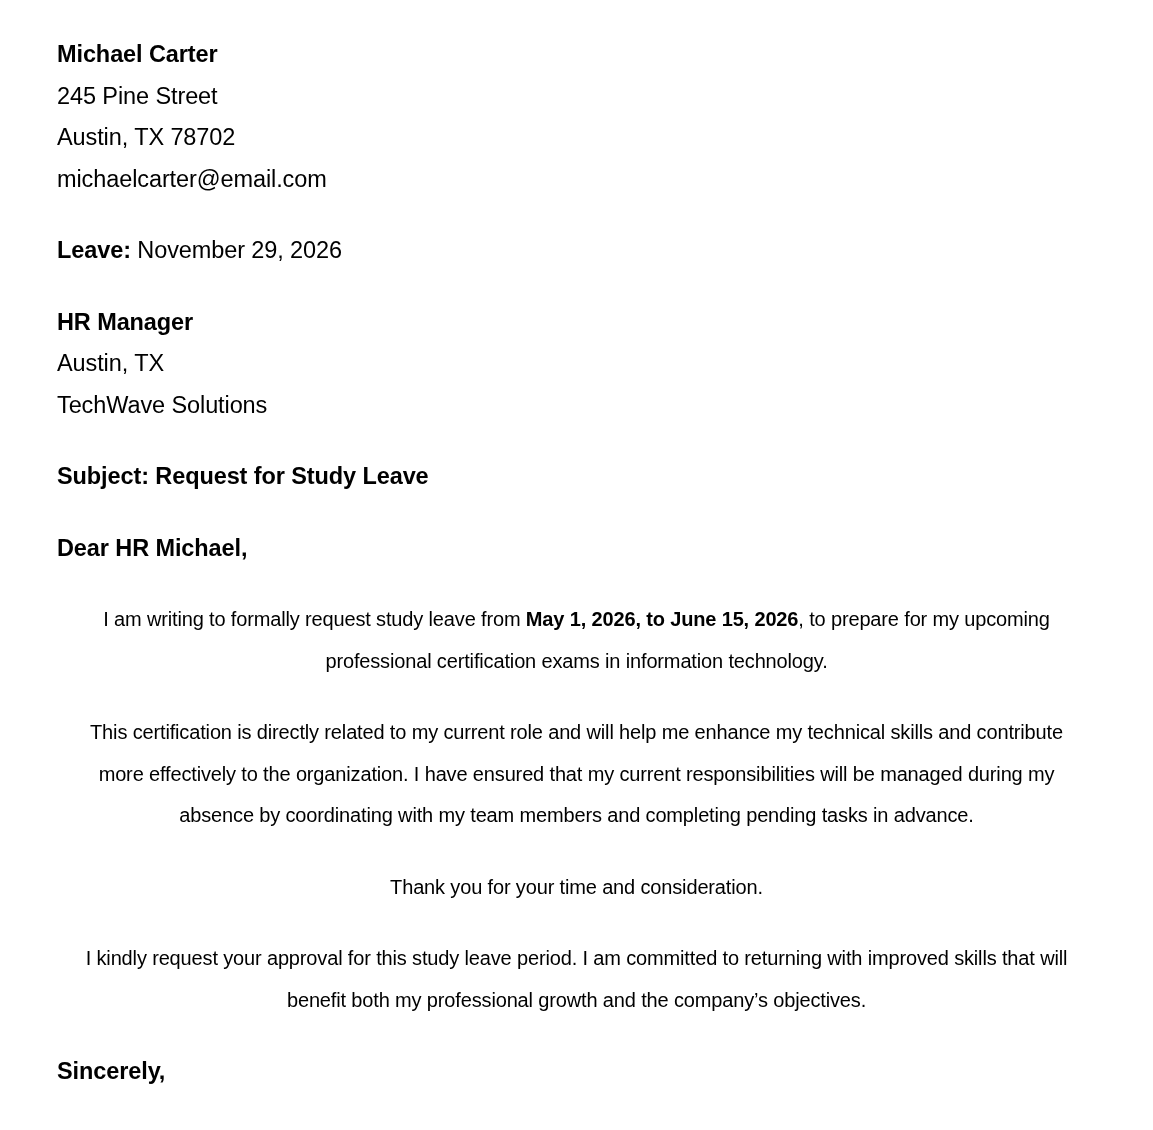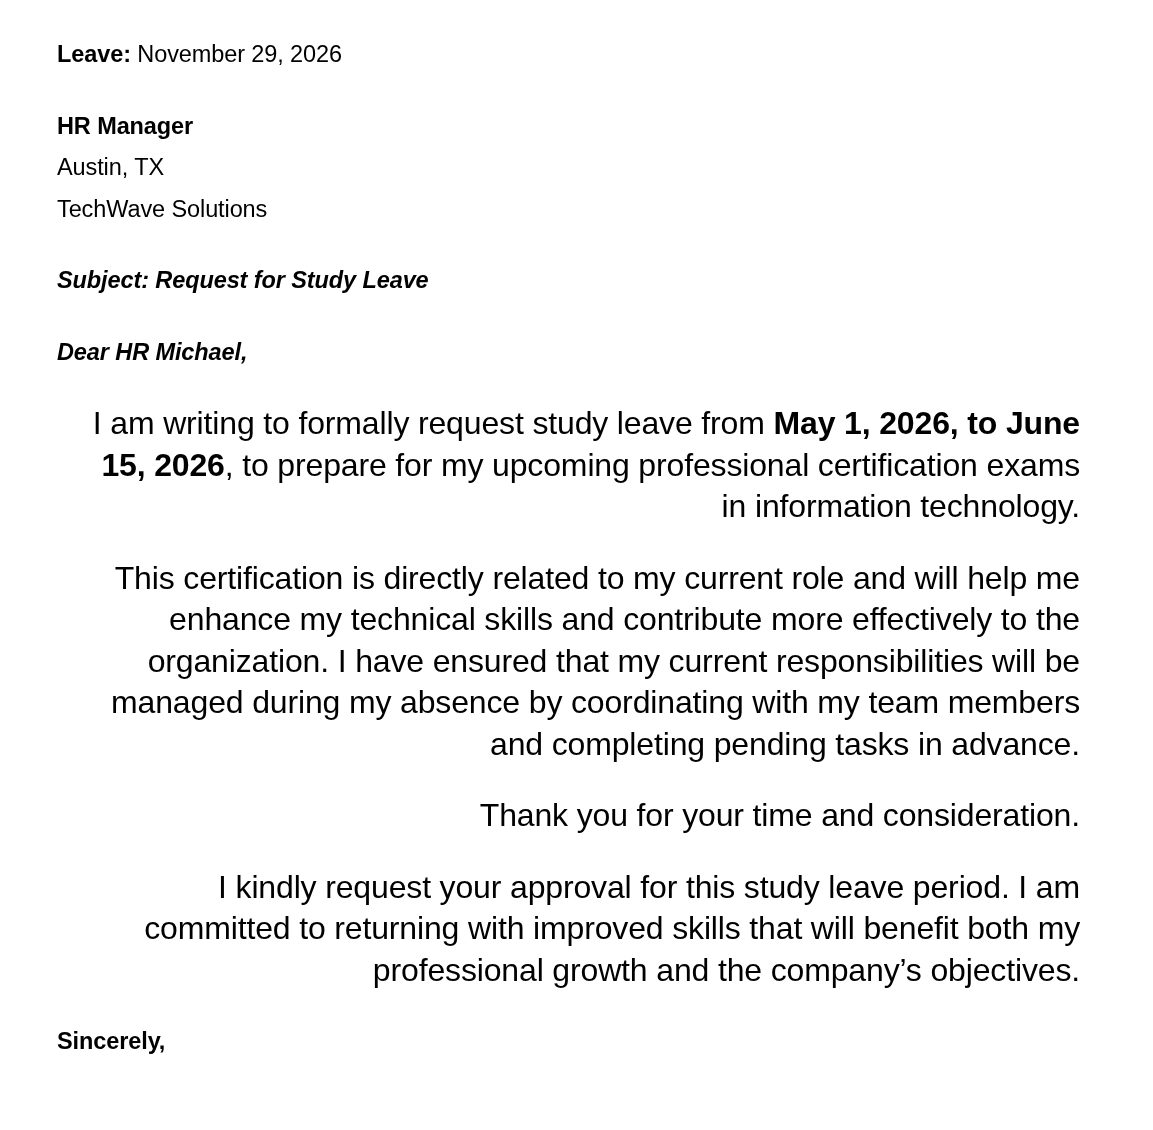--- a/index.html
+++ b/index.html
@@ -29,40 +29,45 @@
     font-size: 23.5px;
     line-height: 41.5px;
     letter-spacing: -0.1px;
     white-space: pre-wrap;
   }
   .line.bold,
   .bold {
     font-weight: 700;
   }
   .para {
-    font-size: 32px;
+    font-size: 20px;
     line-height: 41.5px;
     letter-spacing: -0.15px;
-    text-align: right;
+    text-align: center;
     margin: 16px;
     max-width: 1022px;
   }
   .heading {
     font-size: 23.5px;
     line-height: 41.5px;
     font-weight: 700;
     letter-spacing: -0.1px;
-    font-style: italic;
   }
 </style>
 </head>
 <body>
 
 <div class="letter">
 
+  <div class="block">
+    <div class="line bold">Michael Carter</div>
+    <div class="line">245 Pine Street</div>
+    <div class="line">Austin, TX 78702</div>
+    <div class="line">michaelcarter@email.com</div>
+  </div>
 
   <div class="block">
     <div class="line"><span class="bold">Leave:</span><span> November 29, 2026</span></div>
   </div>
 
   <div class="block">
     <div class="line bold">HR Manager</div>
     <div class="line">Austin, TX</div>
     <div class="line">TechWave Solutions</div>
   </div>

